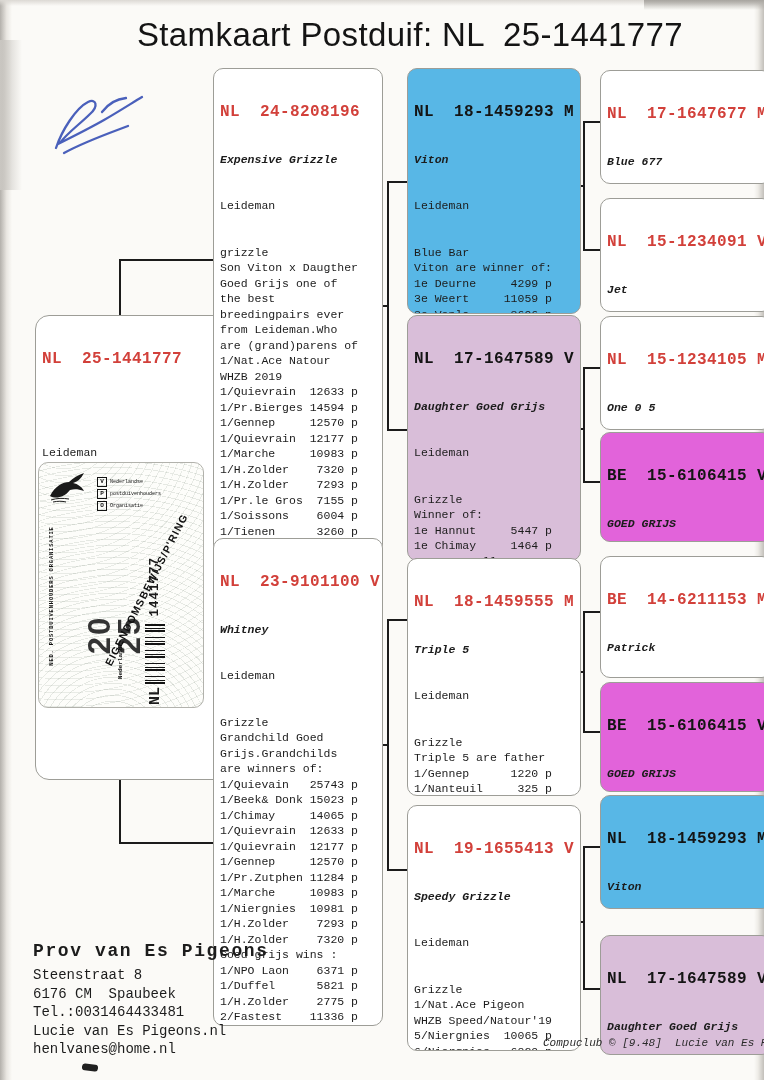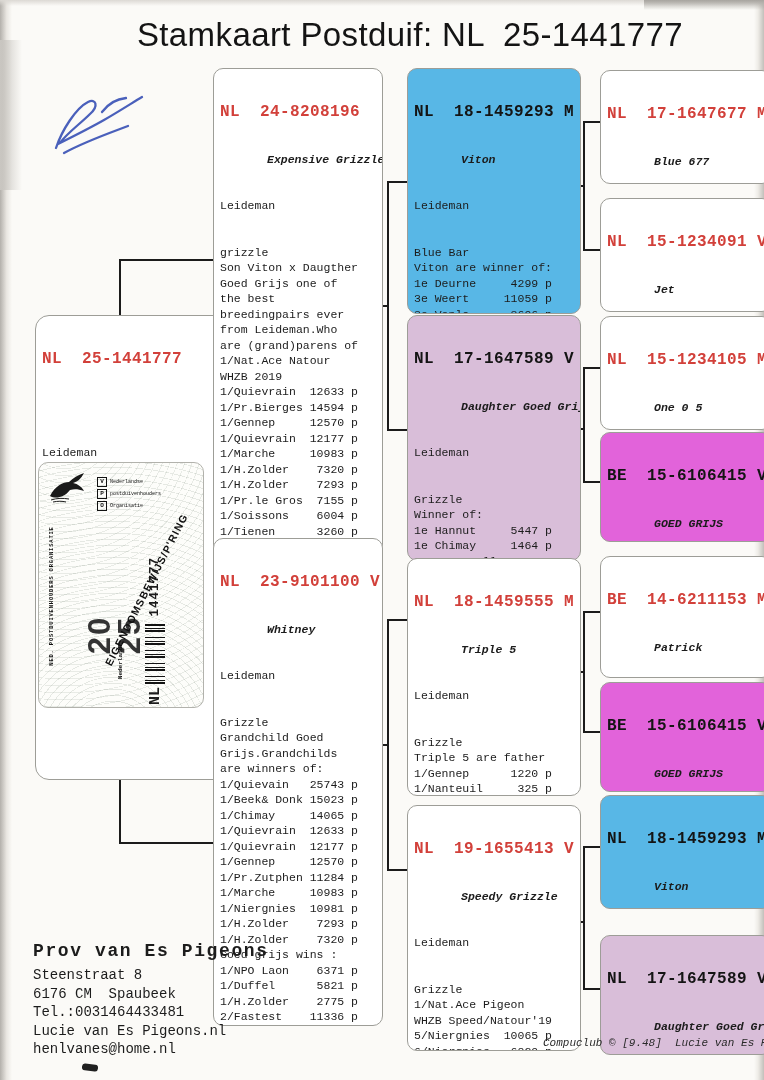--- a/index.html
+++ b/index.html
@@ -32,21 +32,21 @@
   .box {
     position:absolute; background:#ffffff; border:1.5px solid #9d9d97;
     border-radius:10px; padding:5px 4px 3px 6px; font-size:11.5px;
     line-height:15.5px; white-space:pre; overflow:hidden; z-index:2;
   }
   .box.blue    { background:#58b7e6; }
   .box.purple  { background:#d9bed9; }
   .box.magenta { background:#e263da; }
   .ring { font-weight:bold; font-size:16px; letter-spacing:0.4px; color:#d2403a; }
   .ring.black { color:#141414; }
-  .pname { font-weight:bold; font-style:italic;margin-left:47px; }
+  .pname { font-weight:bold; font-style:italic; }
   .pname:empty { display:none; }
   .breeder { font-weight:normal; }
   .gap { height:15.5px; }
 
   .conn { position:absolute; background:#1b1b1b; z-index:1; }
 
   .signature { position:absolute; left:42px; top:90px; z-index:5; }
 
   
   .card {

